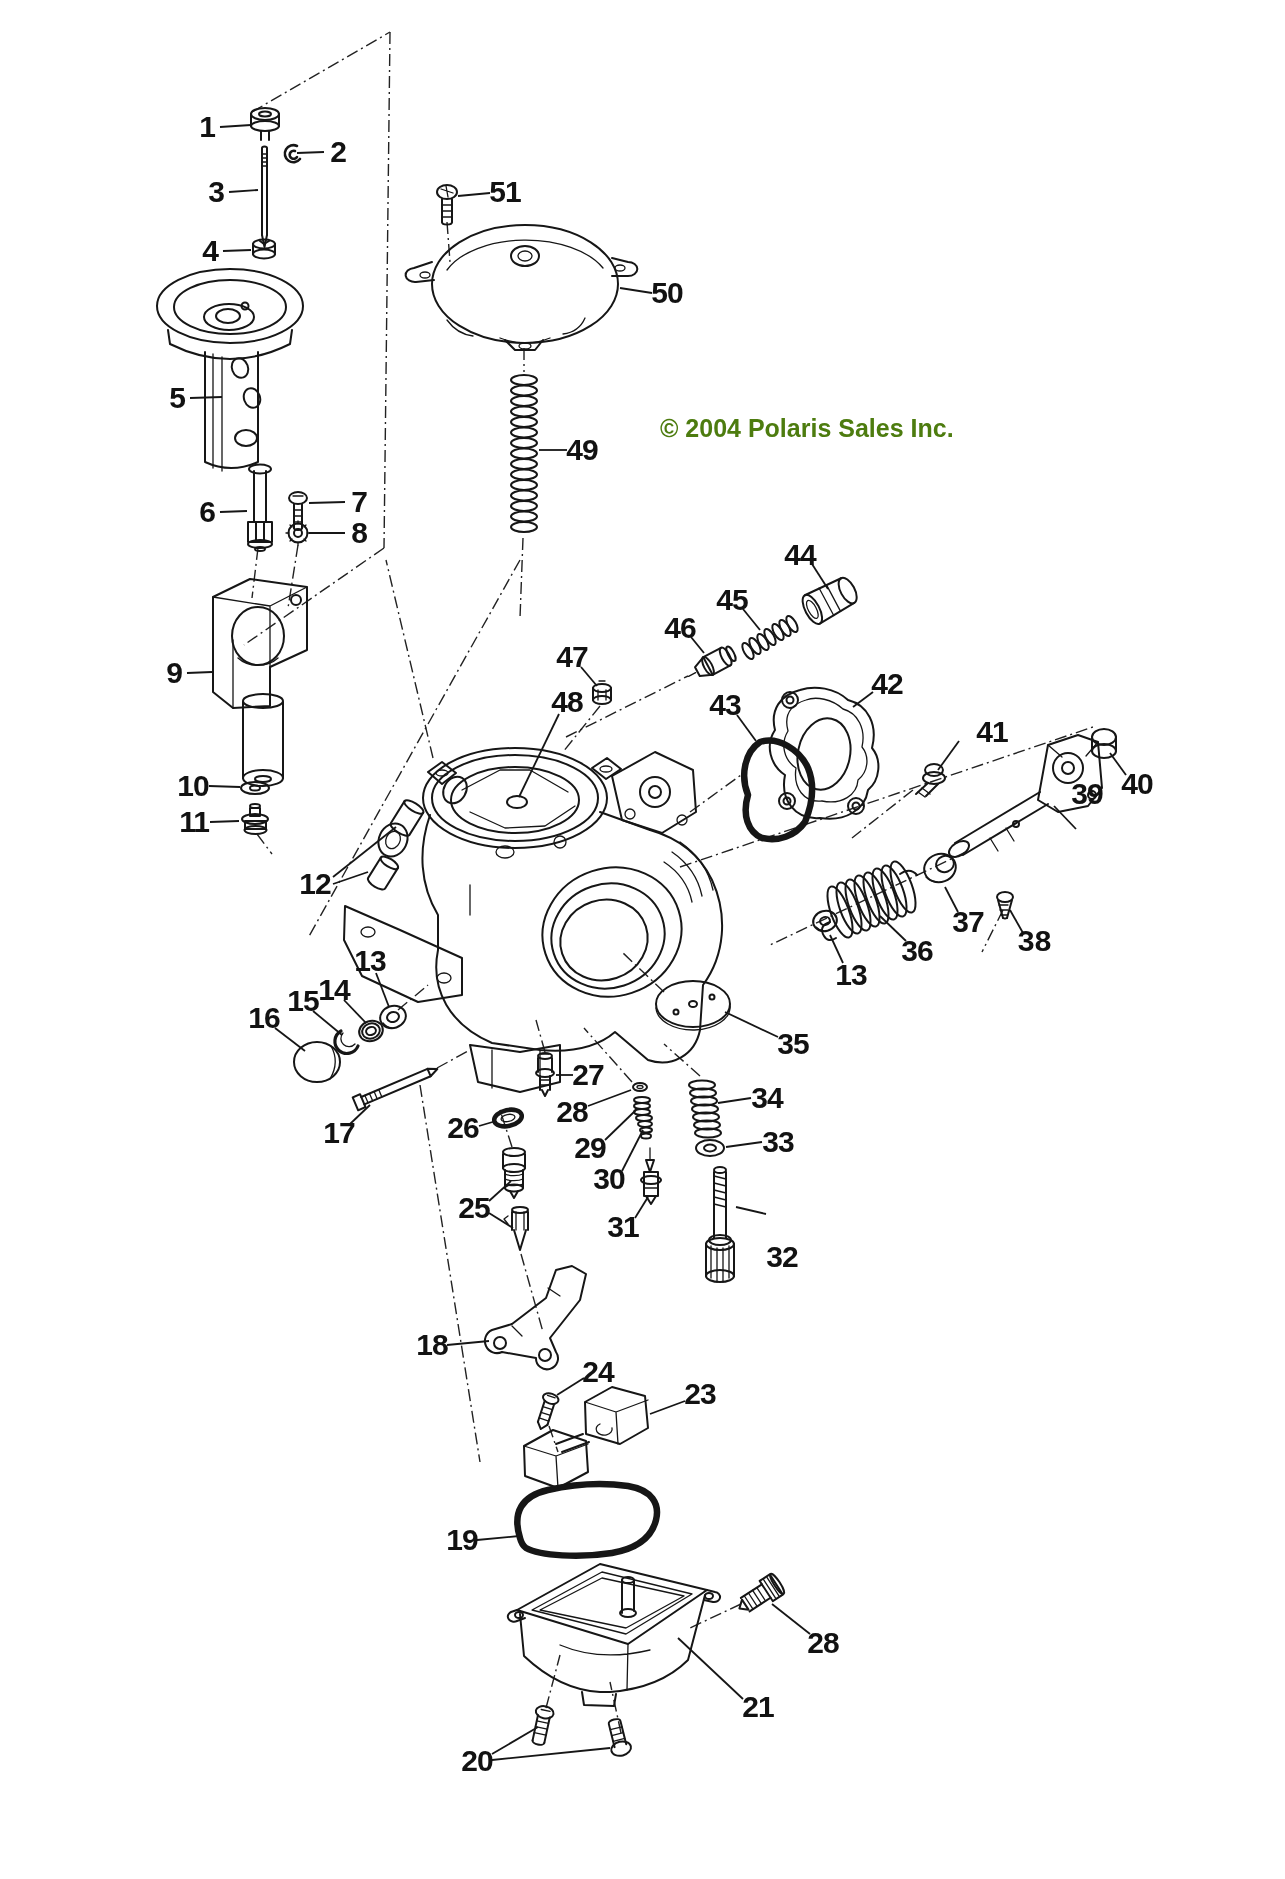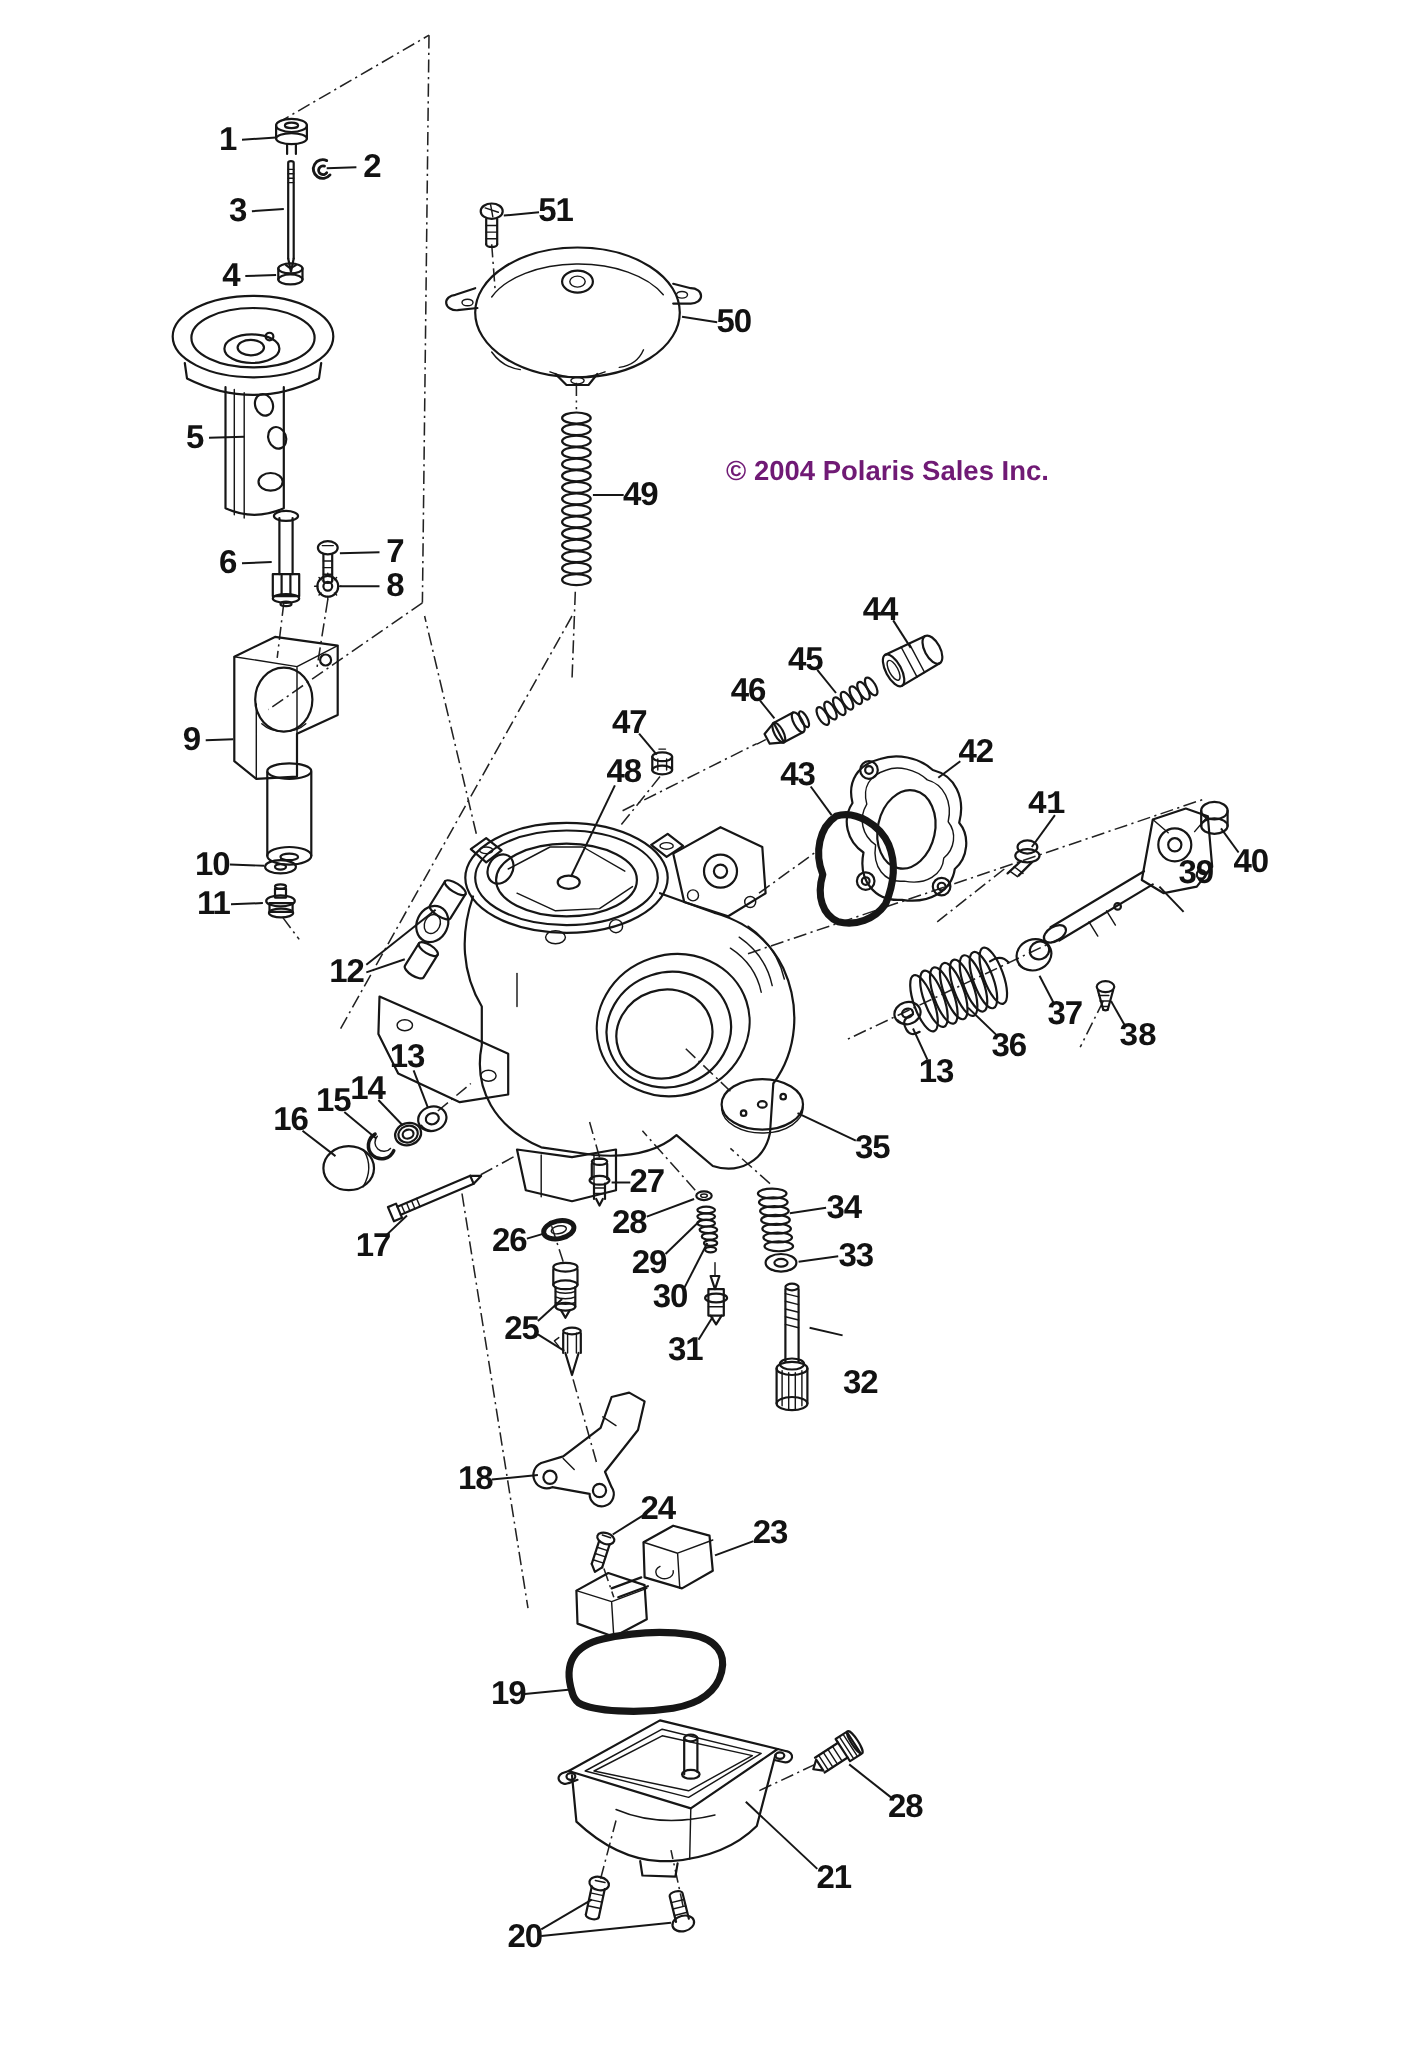--- a/index.html
+++ b/index.html
@@ -8,21 +8,21 @@
   .stage svg{position:absolute;left:0;top:0}
   svg .art{stroke:#161616;stroke-width:2;fill:none;stroke-linecap:round;stroke-linejoin:round}
   svg .thick{stroke-width:6.5}
   svg .thin{stroke-width:1.3}
   svg .cline{stroke:#222;stroke-width:1.4;fill:none;stroke-dasharray:12 4 2 4}
   svg #leader-lines line{stroke:#161616;stroke-width:1.8}
   .callout{position:absolute;transform:translate(-50%,-50%);
            font:bold 30px "Liberation Sans",sans-serif;color:#121212;white-space:nowrap;
            letter-spacing:-1px}
   .copyright{position:absolute;left:660px;top:414px;
-             font:bold 25px "Liberation Sans",sans-serif;color:#701a75;white-space:nowrap}
+             font:bold 25px "Liberation Sans",sans-serif;color:#4d7c0f;white-space:nowrap}
 </style>
 </head>
 <body>
 
 <div class="stage">
 
 <svg id="diagram-svg" width="1285" height="1879" viewBox="0 0 1285 1879">
 
   <g>
     <line class="cline" x1="252" y1="112" x2="390" y2="32"></line>
@@ -622,21 +622,21 @@
       <div class="callout" style="left: 782px; top: 1217px; margin-top: 40px;">32</div>
       <div class="callout" style="left: 778px; top: 1142px;">33</div>
       <div class="callout" style="left: 767px; top: 1098px;">34</div>
       <div class="callout" style="left: 793px; top: 1044px;">35</div>
       <div class="callout" style="left: 917px; top: 951px;">36</div>
       <div class="callout" style="left: 968px; top: 922px;">37</div>
       <div class="callout" style="left: 1034px; top: 943px; font-family: Liberation Mono, monospace;">38</div>
       <div class="callout" style="left: 851px; top: 975px;">13</div>
       <div class="callout" style="left: 1087px; top: 794px;">39</div>
       <div class="callout" style="left: 1137px; top: 784px;">40</div>
-      <div class="callout" style="left: 951px; top: 732px; font-family: Liberation Mono, monospace;">41</div>
+      <div class="callout" style="left: 992px; top: 732px;">41</div>
       <div class="callout" style="left: 887px; top: 684px;">42</div>
       <div class="callout" style="left: 725px; top: 705px;">43</div>
       <div class="callout" style="left: 800px; top: 555px;">44</div>
       <div class="callout" style="left: 732px; top: 600px;">45</div>
       <div class="callout" style="left: 680px; top: 628px;">46</div>
       <div class="callout" style="left: 572px; top: 657px;">47</div>
       <div class="callout" style="left: 567px; top: 702px; text-align: center;">48</div>
       <div class="callout" style="left: 582px; top: 450px;">49</div>
       <div class="callout" style="left: 667px; top: 293px;">50</div>
       <div class="callout" style="left: 505px; top: 192px;">51</div>

